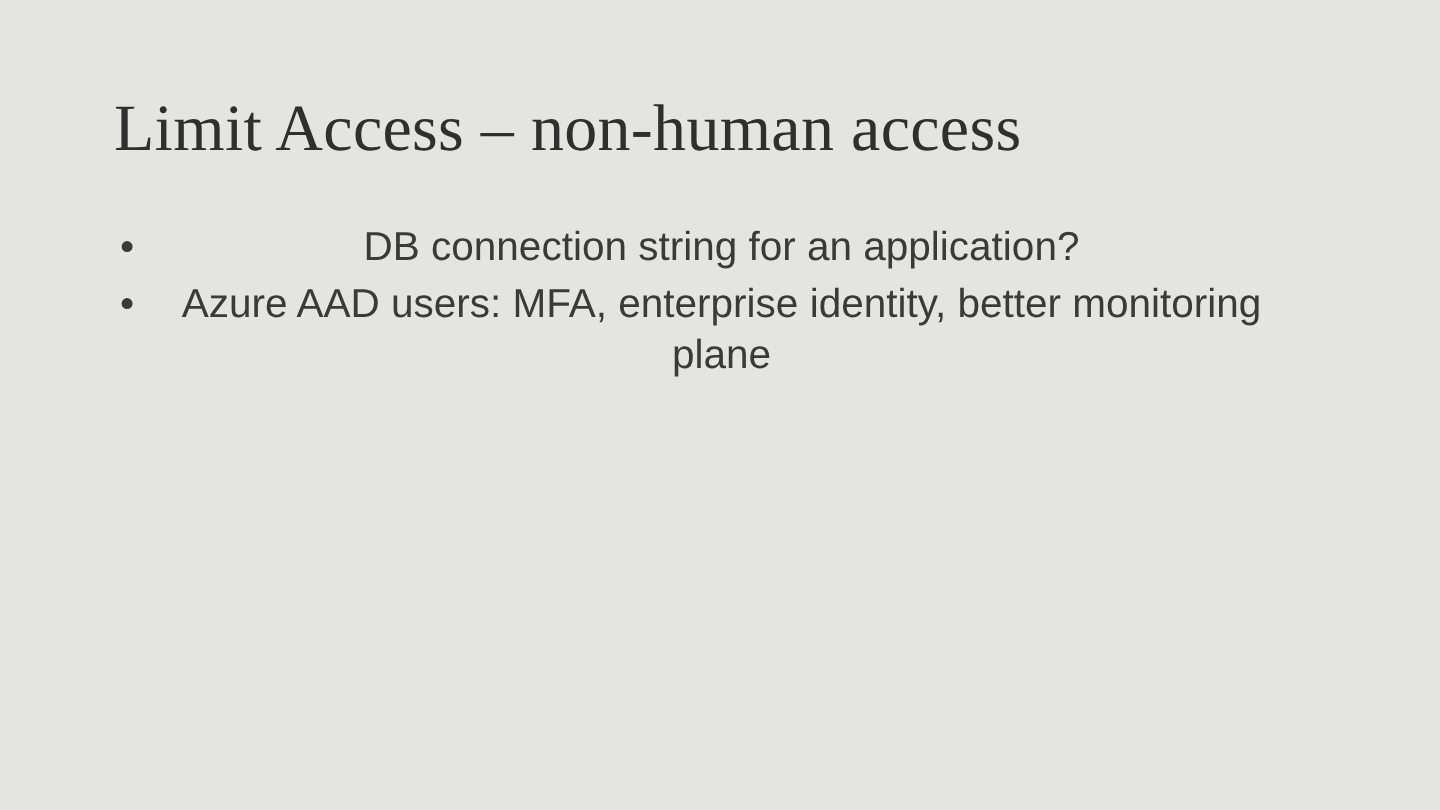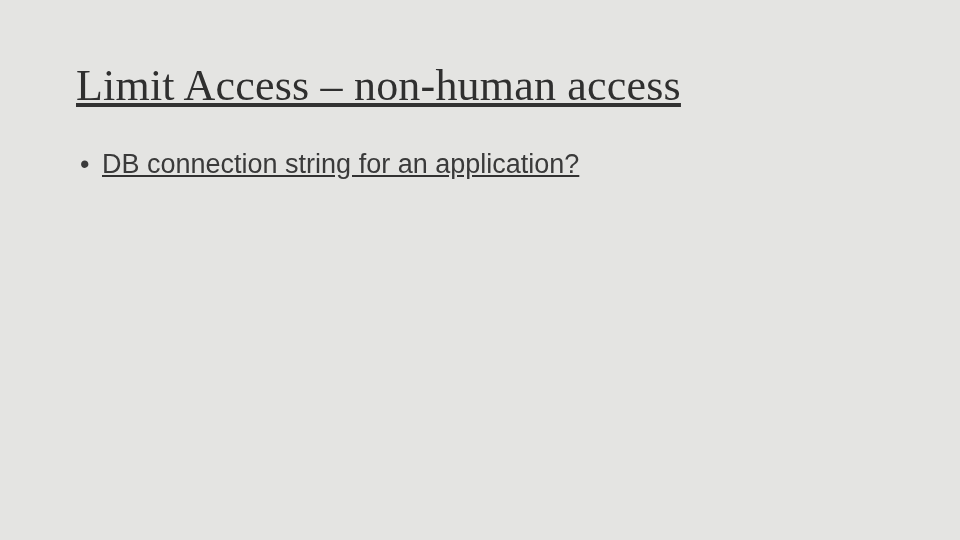--- a/index.html
+++ b/index.html
@@ -10,21 +10,20 @@
     background: #e4e4e2;
     font-family: Verdana, Geneva, sans-serif;
     color: #323232;
     overflow: hidden;
   }
   .slide {
     box-sizing: border-box;
     width: 960px;
     height: 444px;
     padding: 60px 100px 40px 76px;
-    text-decoration: underline;
   }
   .title {
     font-family: "Times New Roman", Times, serif;
     font-size: 44px;
     font-weight: 400;
     color: #2f2f2f;
     margin: 0 0 36px 0;
     letter-spacing: 0.2px;
   }
   ul.bullets {
@@ -32,31 +31,33 @@
     margin: 0;
     padding: 0 0 0 4px;
   }
   ul.bullets li {
     position: relative;
     padding-left: 22px;
     font-size: 27px;
     line-height: 1.26;
     color: #3a3a3a;
     margin-bottom: 4px;
+    text-align: center;
   }
   ul.bullets li::before {
     content: "•";
     position: absolute;
     left: 0;
     top: 0;
     font-size: 27px;
     color: #3a3a3a;
   }
 </style>
 </head>
 <body>
 
 <div class="slide">
   <h1 class="title">Limit Access – non-human access</h1>
   <ul class="bullets">
     <li>DB connection string for an application?</li>
+    <li>Azure AAD users: MFA, enterprise identity, better monitoring plane</li>
   </ul>
 </div>
 
 </body></html>

